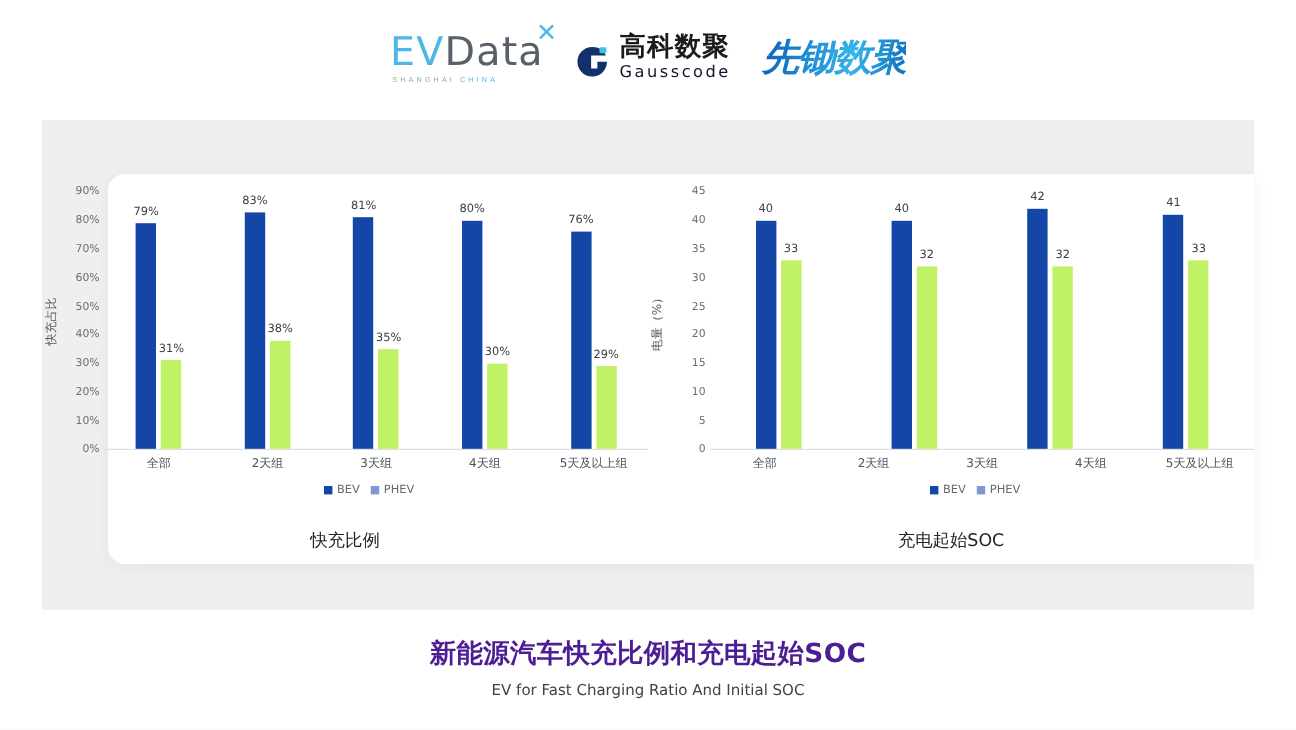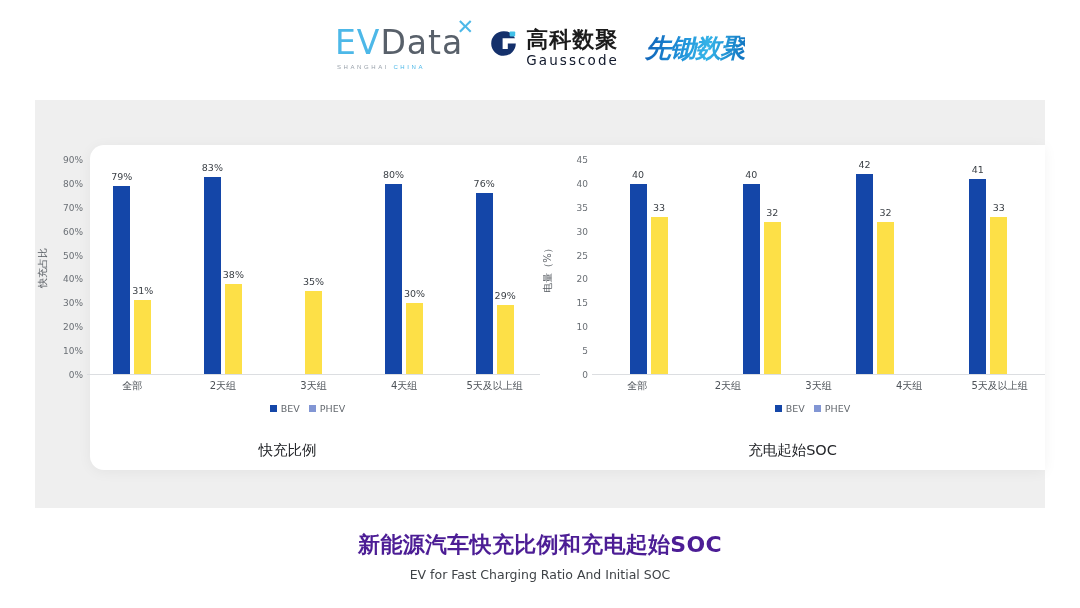--- a/index.html
+++ b/index.html
@@ -24,34 +24,34 @@
   .logo-evdata-main .data{color:#58606a;}
   .logo-x{
     position:absolute;right:-12px;top:-9px;font-size:21px;color:#4db8e8;font-weight:300;
   }
   .logo-evdata-sub{
     font-size:6px;letter-spacing:2.6px;margin-top:5px;margin-left:2px;
     color:#9aa2ab;white-space:nowrap;
   }
   .logo-evdata-sub .cn{color:#4db8e8;}
 
-  .logo-gauss{display:flex;align-items:flex-start;gap:7px;}
+  .logo-gauss{display:flex;align-items:flex-end;gap:7px;}
   .gauss-mark{position:relative;width:30px;height:30px;flex:0 0 auto;}
   .gauss-text{display:flex;flex-direction:column;line-height:1;}
   .gauss-cn{
     font-size:22px;font-weight:700;color:#1b1b1b;letter-spacing:1px;white-space:nowrap;
     font-family:"DejaVu Sans",sans-serif;
   }
   .gauss-en{
     font-size:13.5px;color:#0f172a;letter-spacing:2.1px;margin-top:3px;white-space:nowrap;
     font-family:"DejaVu Sans",sans-serif;
   }
 
   .logo-xianfeng{
-    font-size:26px;font-weight:700;font-style:italic;letter-spacing:-1px;
+    font-size:31px;font-weight:700;font-style:italic;letter-spacing:-1px;
     background:linear-gradient(100deg,#0e5fb5 0%,#1f8fd8 35%,#35b4e8 62%,#0d6fbe 100%);
     -webkit-background-clip:text;background-clip:text;color:transparent;
     white-space:nowrap;transform:skewX(-6px);
     font-family:Liberation Sans, sans-serif;
   }
 
   
   .outer-card{
     position:absolute;left:35px;top:100px;width:1010px;height:408px;
     background:#efefef;
@@ -100,21 +100,21 @@
   .group{
     flex:1 1 0;display:flex;align-items:flex-end;justify-content:center;
     gap:4px;height:100%;position:relative;
   }
   .bar-col{
     position:relative;width:17px;height:100%;
     display:flex;align-items:flex-end;
   }
   .bar{width:100%;position:relative;}
   .bar.bev{background:#1446a8;}
-  .bar.phev{background:#fde047;}
+  .bar.phev{background:#bef264;}
   .bar-label{
     position:absolute;left:50%;transform:translateX(-50%);
     top:-15px;font-size:9.5px;color:#3c4147;white-space:nowrap;
     font-family:"DejaVu Sans",sans-serif;
   }
 
   .x-labels{
     position:absolute;left:0;right:0;top:279px;display:flex;
     padding-left:52px;
   }
@@ -226,20 +226,25 @@
                 </div>
               </div>
               <div class="bar-col">
                 <div class="bar phev" style="height: 42.2222%;">
                   <div class="bar-label">38%</div>
                 </div>
               </div>
             </div>
             <div class="group">
               <div class="bar-col">
+                <div class="bar bev" style="height: 90%;">
+                  <div class="bar-label">81%</div>
+                </div>
+              </div>
+              <div class="bar-col">
                 <div class="bar phev" style="height: 38.8889%;">
                   <div class="bar-label">35%</div>
                 </div>
               </div>
             </div>
             <div class="group">
               <div class="bar-col">
                 <div class="bar bev" style="height: 88.8889%;">
                   <div class="bar-label">80%</div>
                 </div>

